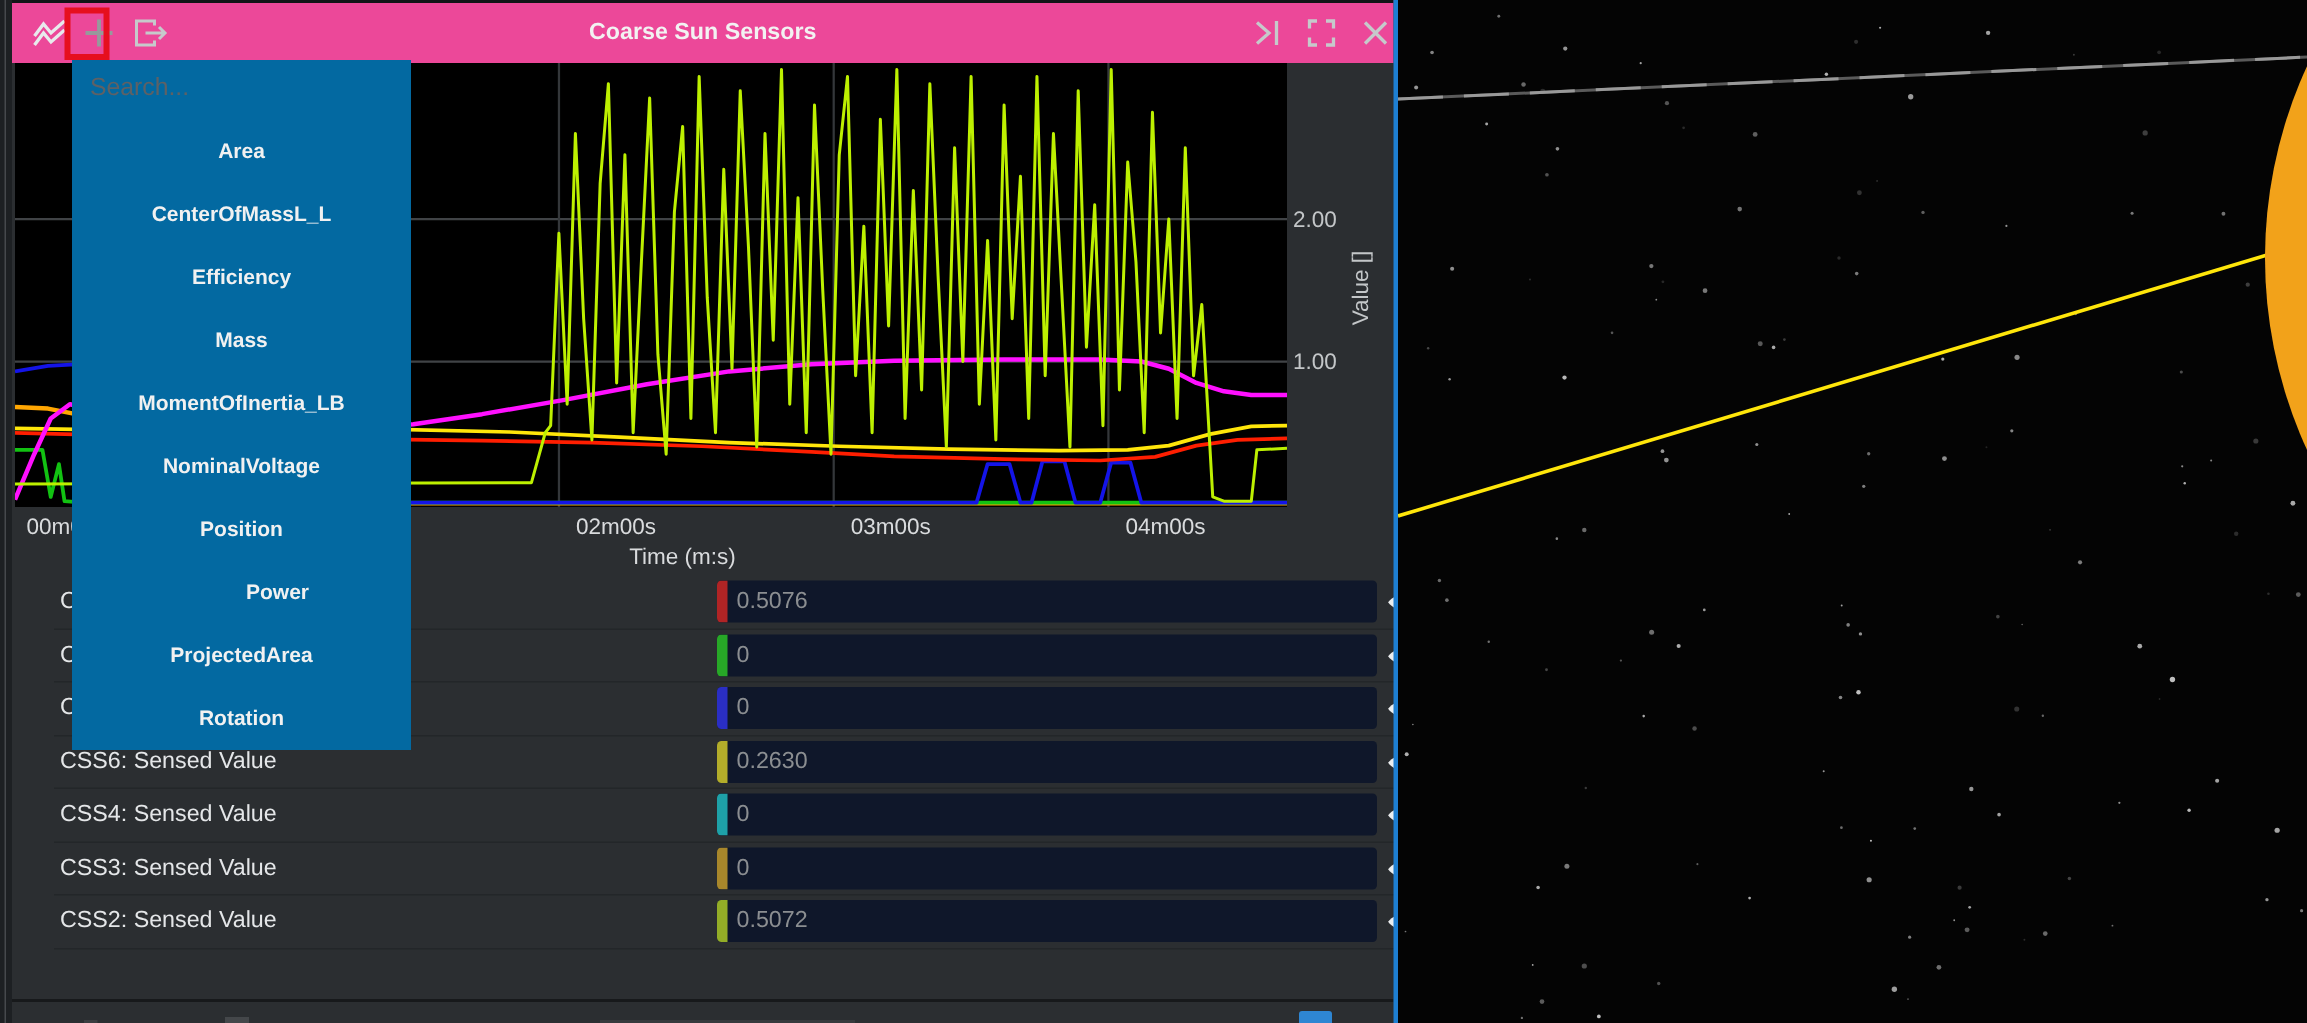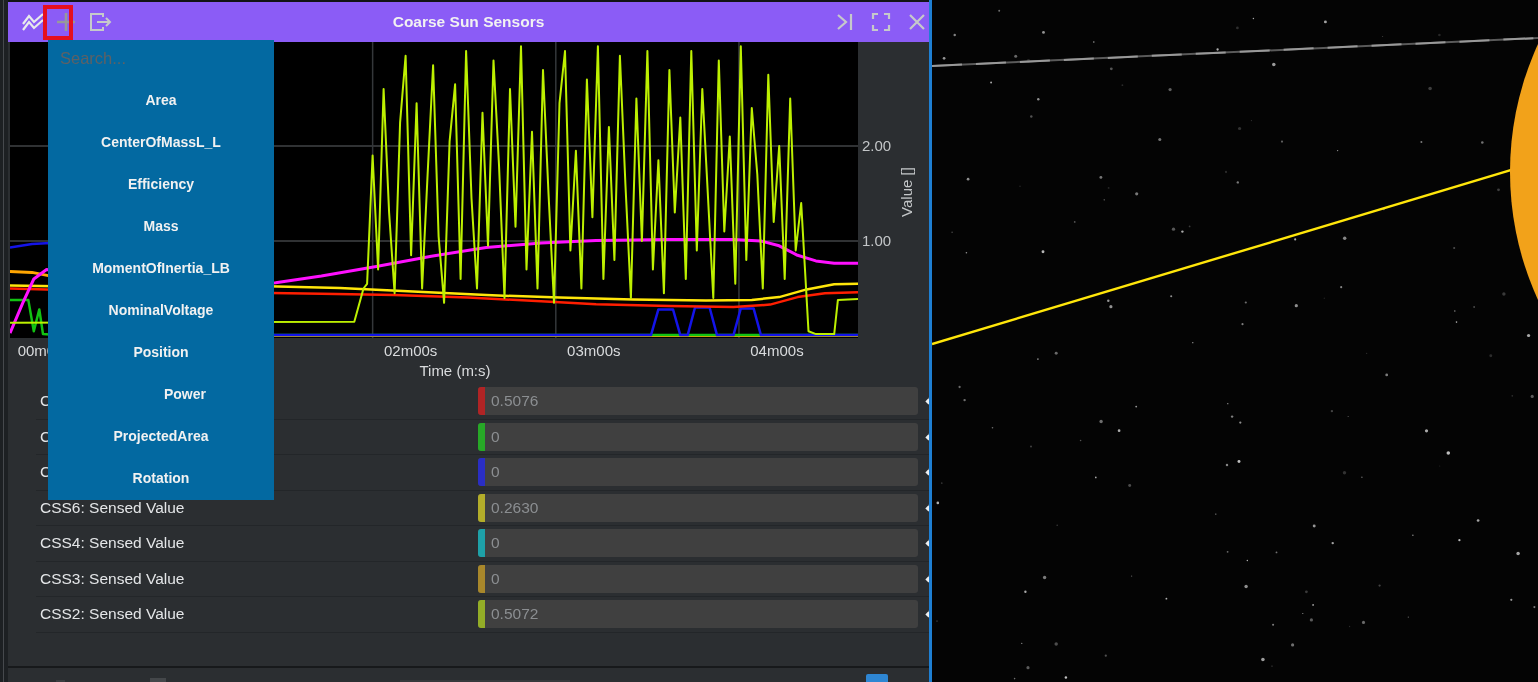--- a/index.html
+++ b/index.html
@@ -2,21 +2,21 @@
 <html><head>
 <meta charset="utf-8">
 <style>
   html,body{margin:0;padding:0;background:#111;}
   #root{position:relative;width:1538px;height:682px;overflow:hidden;
         font-family:"Liberation Sans",sans-serif;background:#2b2e31;}
   
   #gutter{position:absolute;left:0;top:0;width:8px;height:682px;background:#1d2023;}
   #gutter .vline{position:absolute;left:3px;top:0;width:1px;height:682px;background:#46494d;}
   
-  #titlebar{position:absolute;left:8px;top:0;width:921px;height:40px;background:#8b5cf6;
+  #titlebar{position:absolute;left:8px;top:0;width:921px;height:40px;background:#ec4899;
             border-top:2px solid #121416;z-index:4;}
   #panel-title{position:absolute;left:0;right:0;top:0;height:40px;line-height:40px;text-align:center;
             color:#f2f2f2;font-weight:bold;font-size:15.5px;}
   .tb-icon{position:absolute;top:7px;width:26px;height:26px;cursor:pointer;}
   
   #highlight-box{position:absolute;left:43px;top:5px;width:30px;height:35px;
             border:4px solid #e60f1e;box-sizing:border-box;z-index:7;}
   
   #chart-svg{position:absolute;left:0;top:0;z-index:1;}
   
@@ -25,21 +25,21 @@
   #search-input{display:block;margin:8px 0 0 10px;width:190px;background:transparent;border:none;
             outline:none;color:#cfcfcf;font-size:16.5px;font-family:"Liberation Sans",sans-serif;}
   #search-input::placeholder{color:#5e6165;}
   .menu-item{position:absolute;left:0;width:226px;height:30px;line-height:30px;text-align:center;
             color:#f1f1f1;font-weight:bold;font-size:14px;cursor:pointer;}
   
   #rows{position:absolute;left:8px;top:384px;width:921px;z-index:1;padding-left:28px;}
   .row{position:relative;height:34.5px;border-bottom:1px solid #232629;}
   .row-label{position:absolute;left:4px;top:0;height:34.5px;line-height:34.5px;
             color:#e4e6e8;font-size:15.5px;}
-  .row-field{position:absolute;left:442px;top:3px;width:440px;height:28px;background:#404040;
+  .row-field{position:absolute;left:442px;top:3px;width:440px;height:28px;background:#0f172a;
             border-radius:3px;overflow:hidden;}
   .row-swatch{position:absolute;left:0;top:0;width:7px;height:28px;}
   .row-value{position:absolute;left:13px;top:0;height:28px;line-height:28px;
             color:#8b8e91;font-size:15.5px;}
   .row-eye{position:absolute;left:888px;top:8px;width:26px;height:19px;cursor:pointer;}
   
   #footer{position:absolute;left:8px;top:666px;width:921px;height:16px;background:#2b2e31;
           border-top:2px solid #17191b;z-index:1;}
   .footer-ghost{position:absolute;background:#44474a;}
   #footer-blue-button{position:absolute;left:858px;top:6px;width:22px;height:10px;border-radius:2px;

